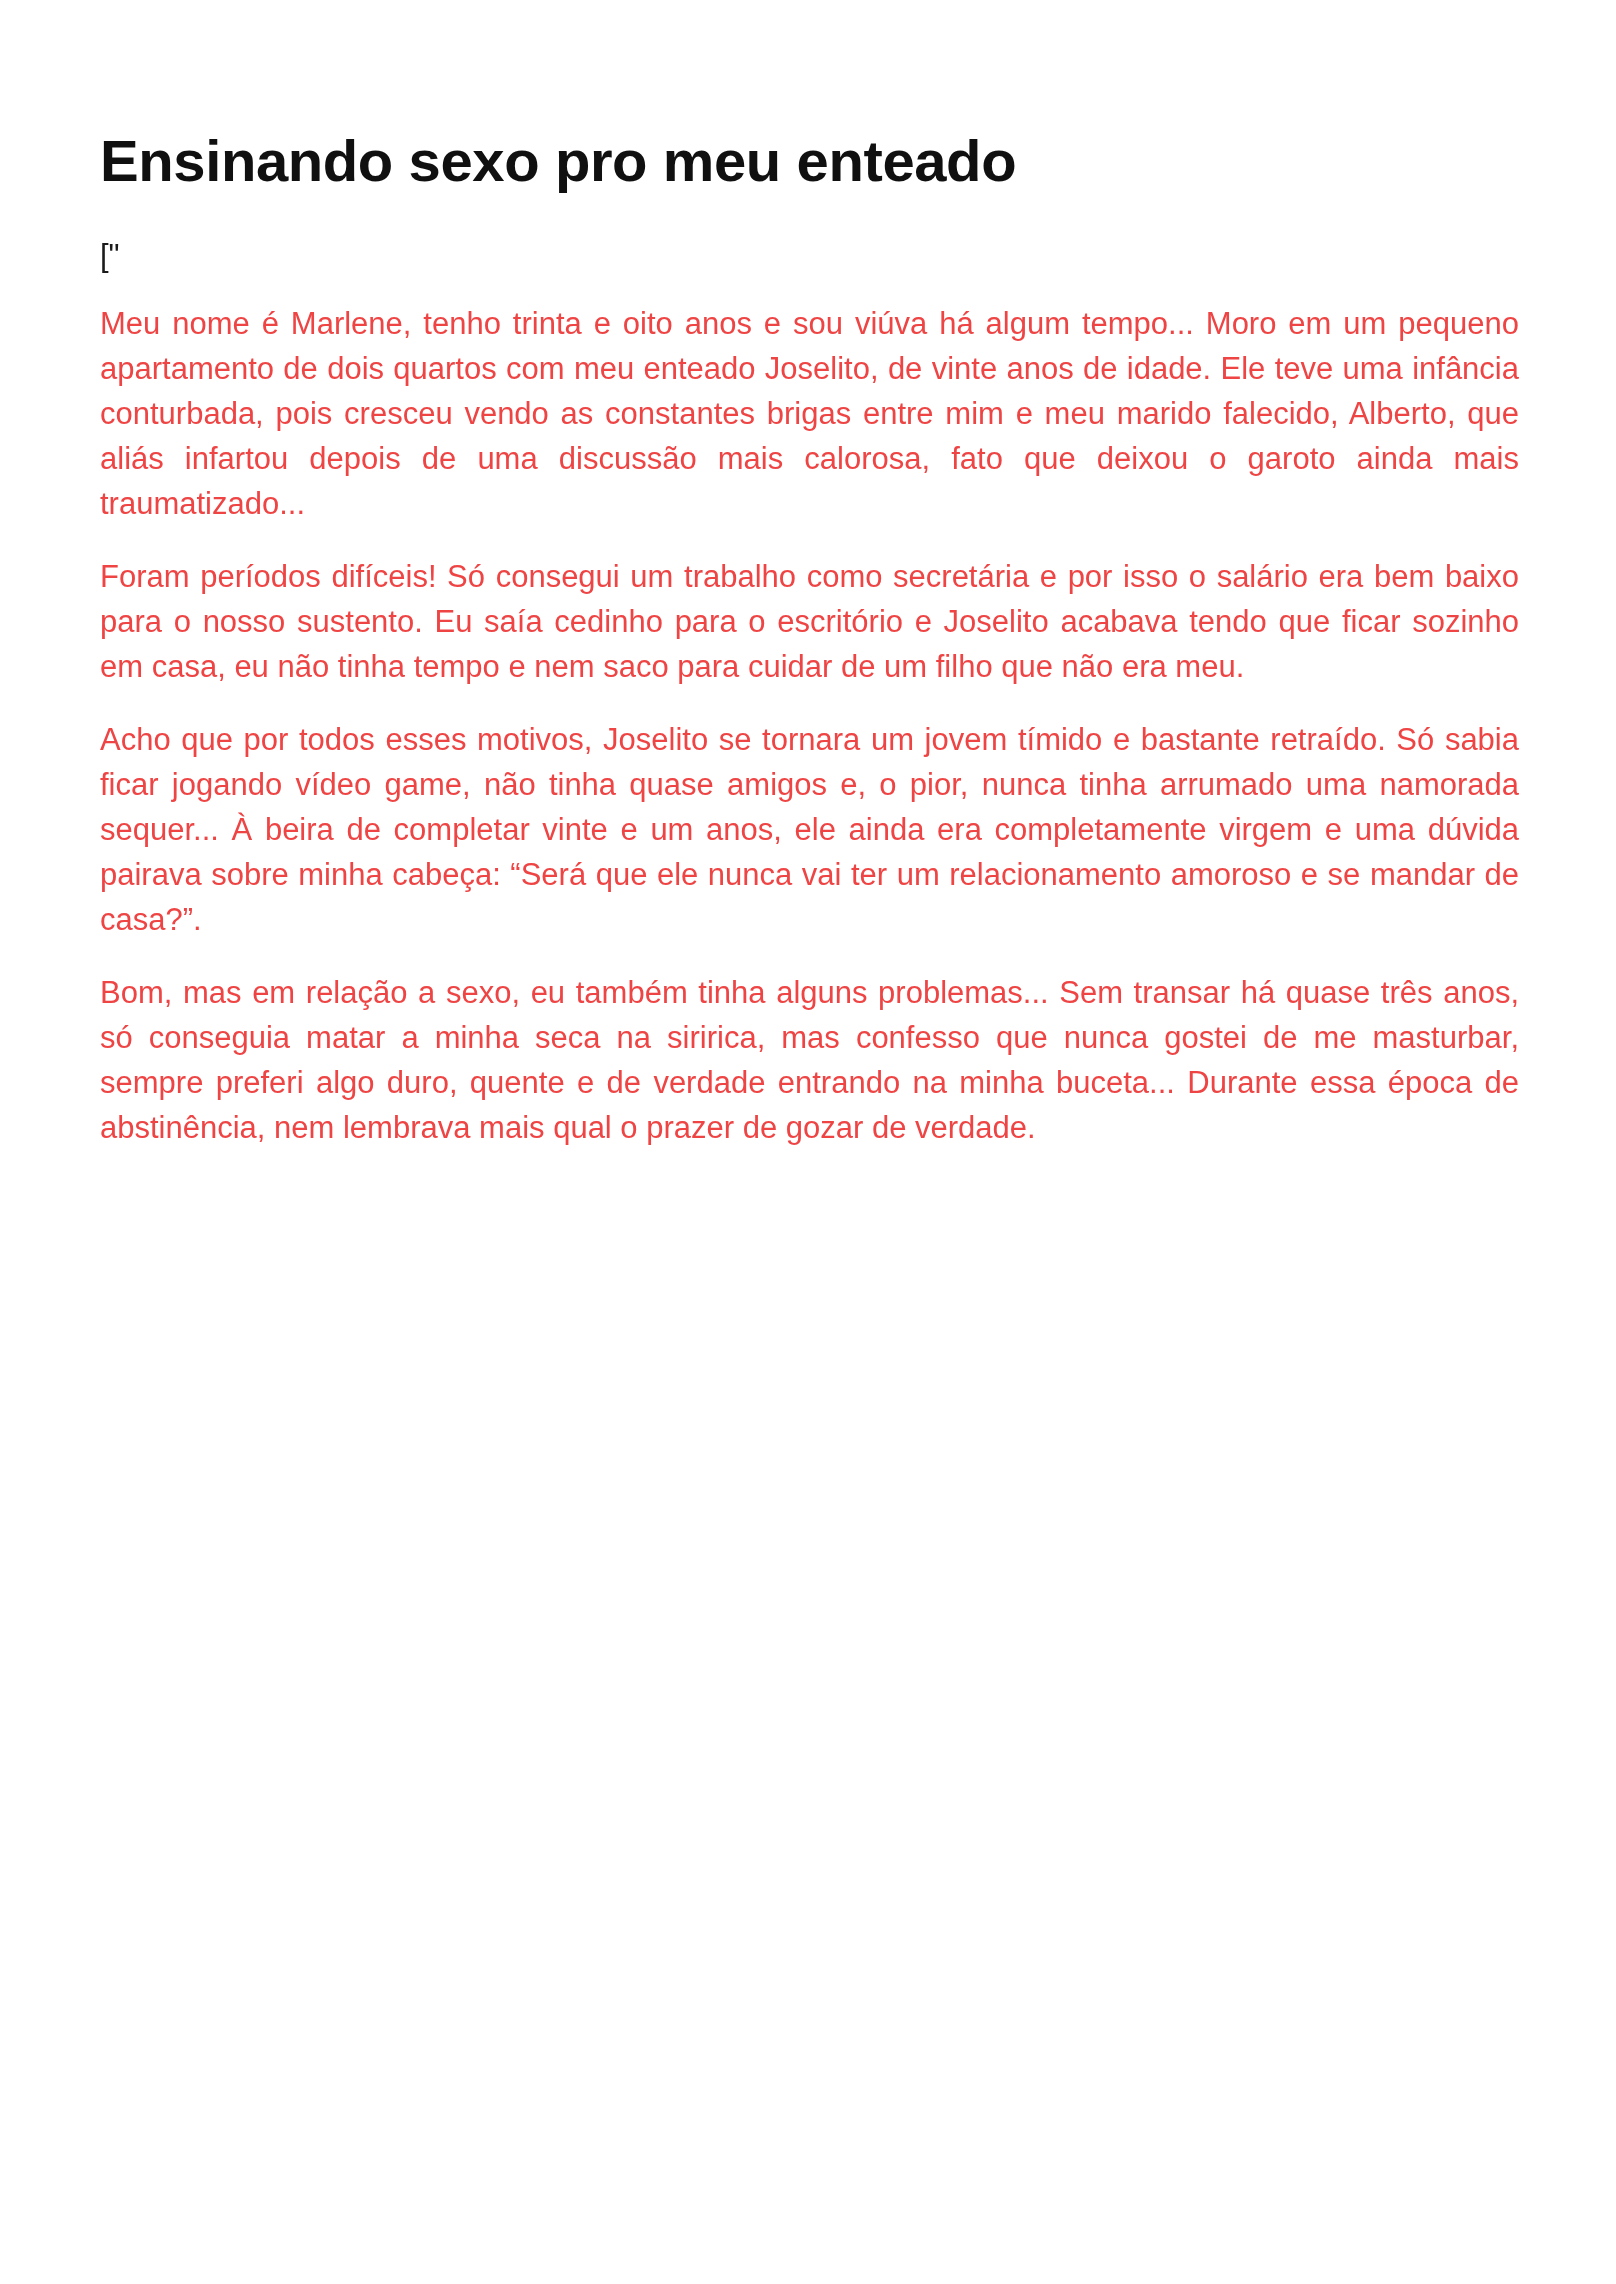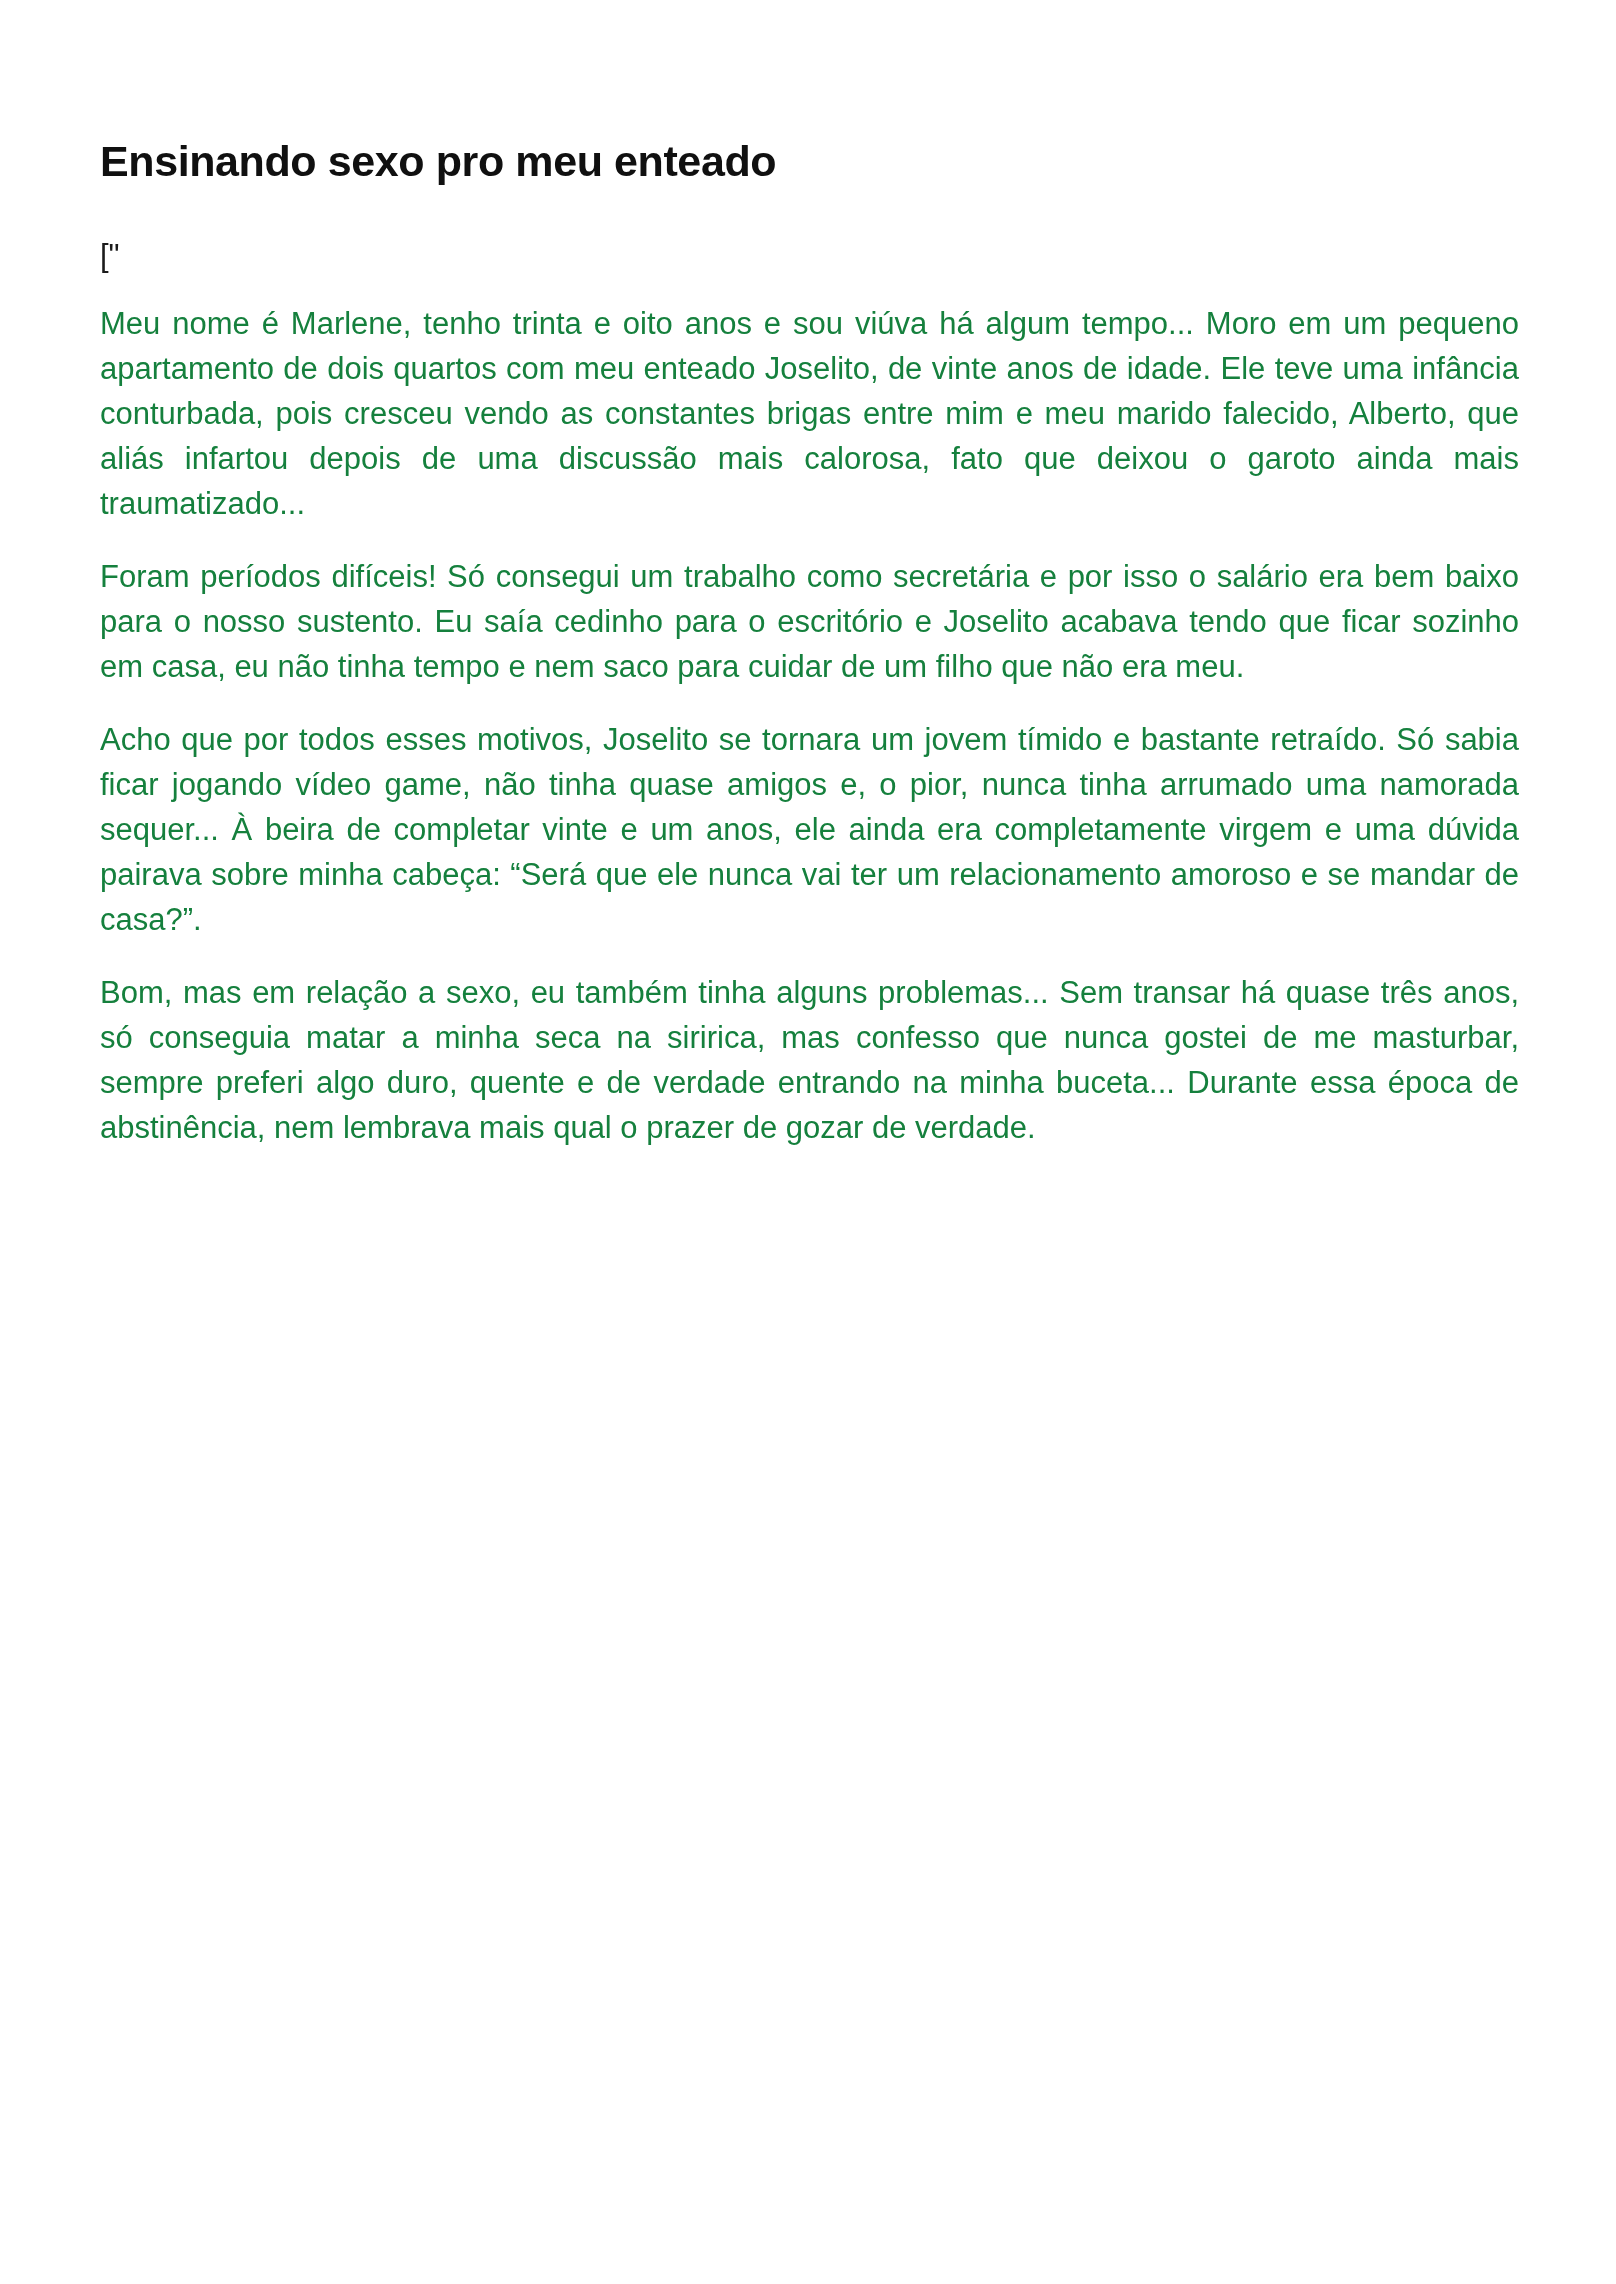--- a/index.html
+++ b/index.html
@@ -13,40 +13,40 @@
     height: 2284px;
     background: #ffffff;
     box-sizing: border-box;
     padding: 133px 98px 0 100px;
     font-family: "Liberation Sans", sans-serif;
     color: #1b1b1b;
     overflow: hidden;
   }
   h1.doc-title {
     margin: 0 0 44px 0;
-    font-size: 43px;
+    font-size: 58px;
     line-height: 56px;
     font-weight: 700;
     letter-spacing: -0.4px;
     color: #101010;
     font-family: "Liberation Sans", sans-serif;
   }
   p.fragment {
     margin: 0 0 23.4px 0;
     font-size: 31px;
     line-height: 45px;
     color: #1b1b1b;
     white-space: pre;
   }
   p.body-par {
     margin: 0 0 28px 0;
     font-size: 31px;
     line-height: 45px;
     text-align: justify;
-    color: #15803d;
+    color: #ef4444;
   }
 </style>
 </head>
 <body>
 
 <div class="page">
   <h1 class="doc-title">Ensinando sexo pro meu enteado</h1>
 
   <p class="fragment">["</p>
 

